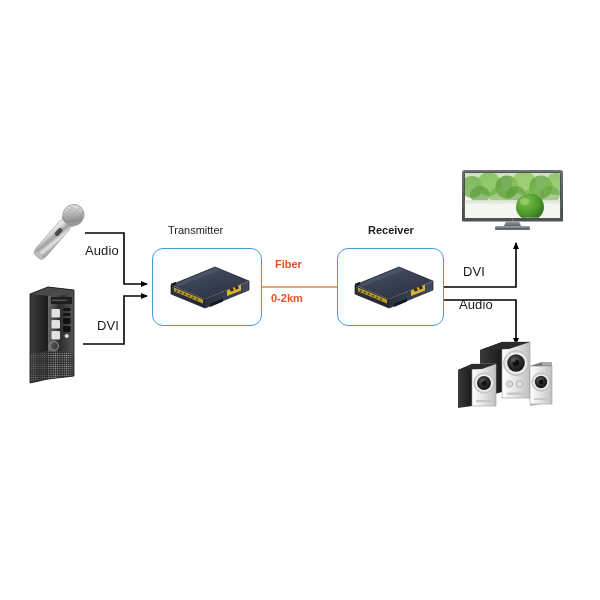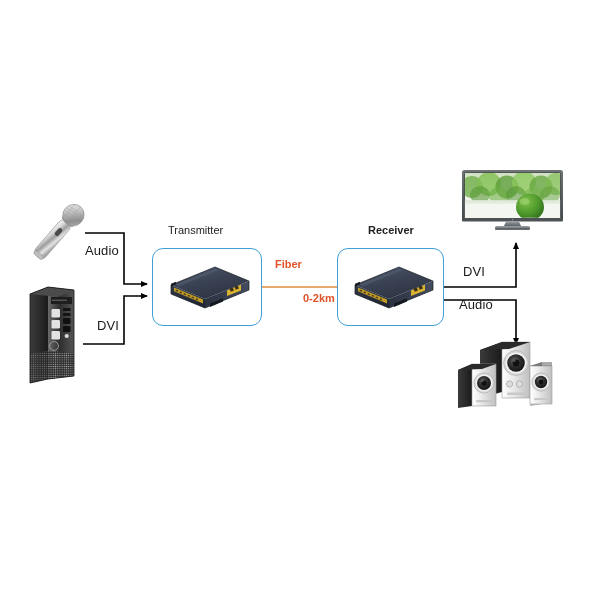--- a/index.html
+++ b/index.html
@@ -242,21 +242,21 @@
 
       <polygon points="8,24.8 13,22.8 13,25.4 8,27.4" fill="#1a1f29"></polygon>
 
       <polygon points="12,25.6 52,9.4 56,11 16,27.2" fill="#5b6679" opacity="0.45"></polygon>
 
       <polygon points="8,26 52,8 86,22 86,31 42,49 8,35" fill="none" stroke="#161a23" stroke-width="0.7"></polygon>
     </svg>
   </div>
 
   <div class="lbl-fiber" style="left:275px; top:258px;">Fiber</div>
-  <div class="lbl-fiber" style="left:271px; top:292px;margin-left:32px;">0-2km</div>
+  <div class="lbl-fiber" style="left:271px; top:292px;">0-2km</div>
 
   <div class="devtitle" style="left:368px; top:224px;font-weight:bold;">Receiver</div>
 
   <div class="bluebox" style="left:337px; top:248px; width:107px; height:78px;"></div>
 
   <div class="device" style="left:347px; top:259px; width:90px; height:58px;">
     <svg width="90" height="58" viewBox="0 0 90 58">
 
       <polygon points="8,26 52,8 86,22 42,40" fill="url(#topG)"></polygon>
 

